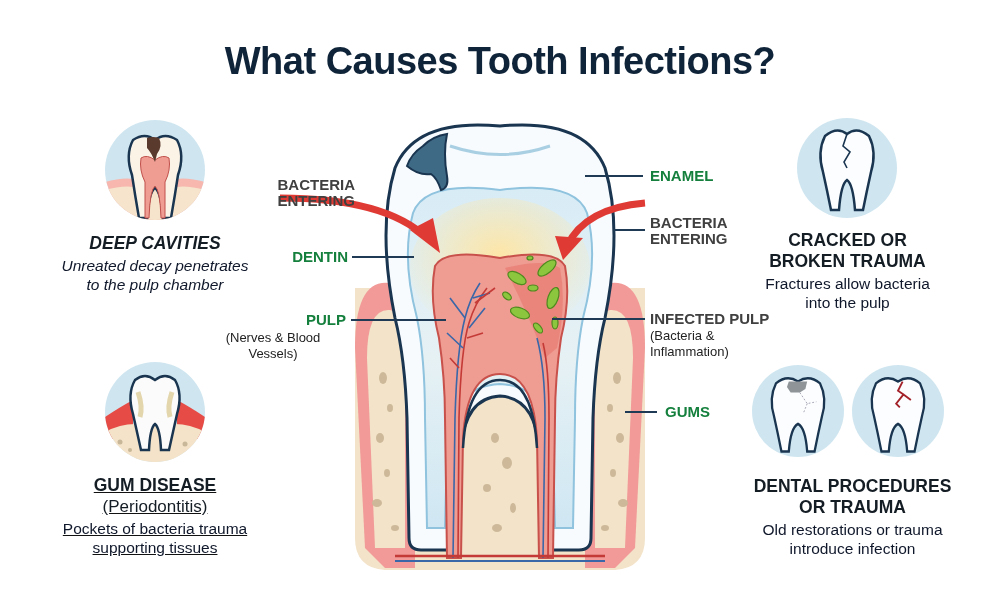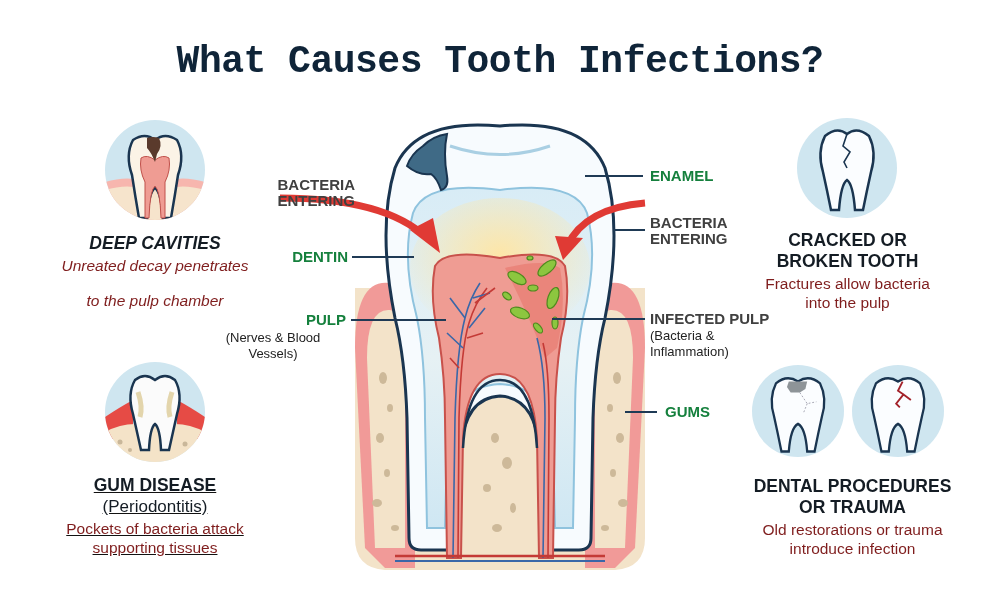--- a/index.html
+++ b/index.html
@@ -1,20 +1,20 @@
 <!DOCTYPE html>
 <html><head>
 <meta charset="utf-8">
 <style>
   html, body { margin: 0; padding: 0; background: #ffffff; }
   body { width: 1000px; height: 600px; position: relative; overflow: hidden; font-family: "Liberation Sans", sans-serif; }
-  .title { position: absolute; left: 0; width: 1000px; top: 40px; text-align: center; font-size: 38px; font-weight: bold; color: #0f2438; letter-spacing: -0.5px; margin: 0; font-family: Liberation Mono, monospace; }
+  .title { position: absolute; left: 0; width: 1000px; top: 40px; text-align: center; font-size: 38px; font-weight: bold; color: #0f2438; letter-spacing: -0.5px; margin: 0; }
   .card { position: absolute; text-align: center; color: #111; }
   .card .head { font-weight: bold; font-size: 17.5px; line-height: 21px; color: #141c24; }
-  .card .desc { font-size: 15.5px; line-height: 19px; color: #7f1d1d; margin-top: 2px; }
+  .card .desc { font-size: 15.5px; line-height: 19px; color: #0f172a; margin-top: 2px; }
   .lbl { position: absolute; font-weight: bold; font-size: 15px; line-height: 16px; white-space: nowrap; }
   .lbl.blue { color: #15803d; }
   .lbl.red { color: #404040; }
   .lbl.right { text-align: right; }
   .sub { position: absolute; font-size: 13px; line-height: 16px; color: #222; white-space: nowrap; }
   .sub.right { text-align: center; }
   .leader { position: absolute; height: 2px; background: #1f3a55; }
   svg { position: absolute; overflow: visible; }
 </style>
 </head>
@@ -33,21 +33,21 @@
     <path d="M0 62 Q20 56 35 60 L65 60 Q80 56 100 62 L100 100 L0 100Z" fill="#f7b6ae"></path>
     <path d="M0 70 Q20 64 35 68 L65 68 Q80 64 100 70 L100 100 L0 100Z" fill="#f6e4cc"></path>
     <path d="M28 20 Q40 12 50 20 Q60 12 72 20 Q80 35 73 55 Q70 75 66 98 L58 98 Q56 72 50 68 Q44 72 42 98 L34 98 Q30 75 27 55 Q20 35 28 20Z" fill="#fbf3e6" stroke="#1a3550" stroke-width="2.5"></path>
     <path d="M36 38 Q42 34 50 40 Q58 34 64 38 Q66 50 60 62 L60 98 L56 98 Q55 70 50 66 Q45 70 44 98 L40 98 L40 62 Q34 50 36 38Z" fill="#ef9c93" stroke="#c0504a" stroke-width="1"></path>
     <path d="M42 18 Q48 16 54 18 Q58 26 52 34 L50 42 Q46 32 42 28Z" fill="#5a3a2c"></path>
   </g>
 </svg>
 <div class="card" style="left:20px;top:233px;width:270px;font-style:italic;">
   <div class="head">DEEP CAVITIES</div>
   <div class="desc">Unreated decay penetrates</div>
-  <div class="desc" style="margin-top:16px">to the pulp chamber</div>
+  <div class="desc" style="margin-top:0">to the pulp chamber</div>
 </div>
 
 <svg style="left:105px;top:362px;" width="100" height="100" viewBox="0 0 100 100">
   <defs>
       <clipPath id="c2">
         <circle cx="50" cy="50" r="50"></circle>
       </clipPath>
     </defs>
   <g clip-path="url(#c2)">
     <rect width="100" height="100" fill="#cfe6f0"></rect>
@@ -59,32 +59,32 @@
       <circle cx="80" cy="82" r="2.5" fill="#c9b79a"></circle>
       <circle cx="88" cy="90" r="2" fill="#c9b79a"></circle>
     <path d="M30 18 Q40 10 50 18 Q60 10 70 18 Q78 32 72 52 Q68 70 64 88 L56 88 Q55 66 50 62 Q45 66 44 88 L36 88 Q32 70 28 52 Q22 32 30 18Z" fill="#fbfbfb" stroke="#1a3550" stroke-width="2.5"></path>
     <path d="M33 30 Q38 45 35 55" stroke="#d9c48a" stroke-width="5" fill="none" opacity="0.7"></path>
     <path d="M67 30 Q62 45 65 55" stroke="#d9c48a" stroke-width="5" fill="none" opacity="0.7"></path>
   </g>
 </svg>
 <div class="card" style="left:20px;top:475px;width:270px;text-decoration:underline;">
   <div class="head">GUM DISEASE</div>
   <div class="head" style="font-weight:normal;font-size:17px">(Periodontitis)</div>
-  <div class="desc">Pockets of bacteria attack</div>
+  <div class="desc">Pockets of bacteria trauma</div>
   <div class="desc" style="margin-top:0">supporting tissues</div>
 </div>
 
 <svg style="left:797px;top:118px;" width="100" height="100" viewBox="0 0 100 100">
   <circle cx="50" cy="50" r="50" fill="#cfe6f0"></circle>
   <path d="M28 18 Q40 8 50 16 Q60 8 72 18 Q80 34 74 54 Q70 72 66 92 L58 92 Q56 66 50 62 Q44 66 42 92 L34 92 Q30 72 26 54 Q20 34 28 18Z" fill="#fbfdff" stroke="#1a3550" stroke-width="2.5"></path>
   <path d="M50 16 L46 28 L53 34 L47 44 L50 50" stroke="#1a3550" stroke-width="1.6" fill="none"></path>
 </svg>
 <div class="card" style="left:710px;top:230px;width:275px;">
   <div class="head">CRACKED OR</div>
-  <div class="head">BROKEN TOOTH</div>
+  <div class="head">BROKEN TRAUMA</div>
   <div class="desc">Fractures allow bacteria</div>
   <div class="desc" style="margin-top:0">into the pulp</div>
 </div>
 
 <svg style="left:752px;top:365px;" width="92" height="92" viewBox="0 0 100 100">
   <circle cx="50" cy="50" r="50" fill="#cfe6f0"></circle>
   <path d="M26 20 Q38 10 50 18 Q62 10 74 20 Q82 36 76 56 Q72 74 68 94 L60 94 Q58 68 50 64 Q42 68 40 94 L32 94 Q28 74 24 56 Q18 36 26 20Z" fill="#fbfdff" stroke="#1a3550" stroke-width="2.5"></path>
   <path d="M40 18 L60 18 L58 26 L52 30 L42 30 L38 24Z" fill="#8e9498"></path>
   <path d="M52 30 L60 42 L70 40 M60 42 L56 52" stroke="#889" stroke-width="0.8" stroke-dasharray="2 2" fill="none"></path>
 </svg>

